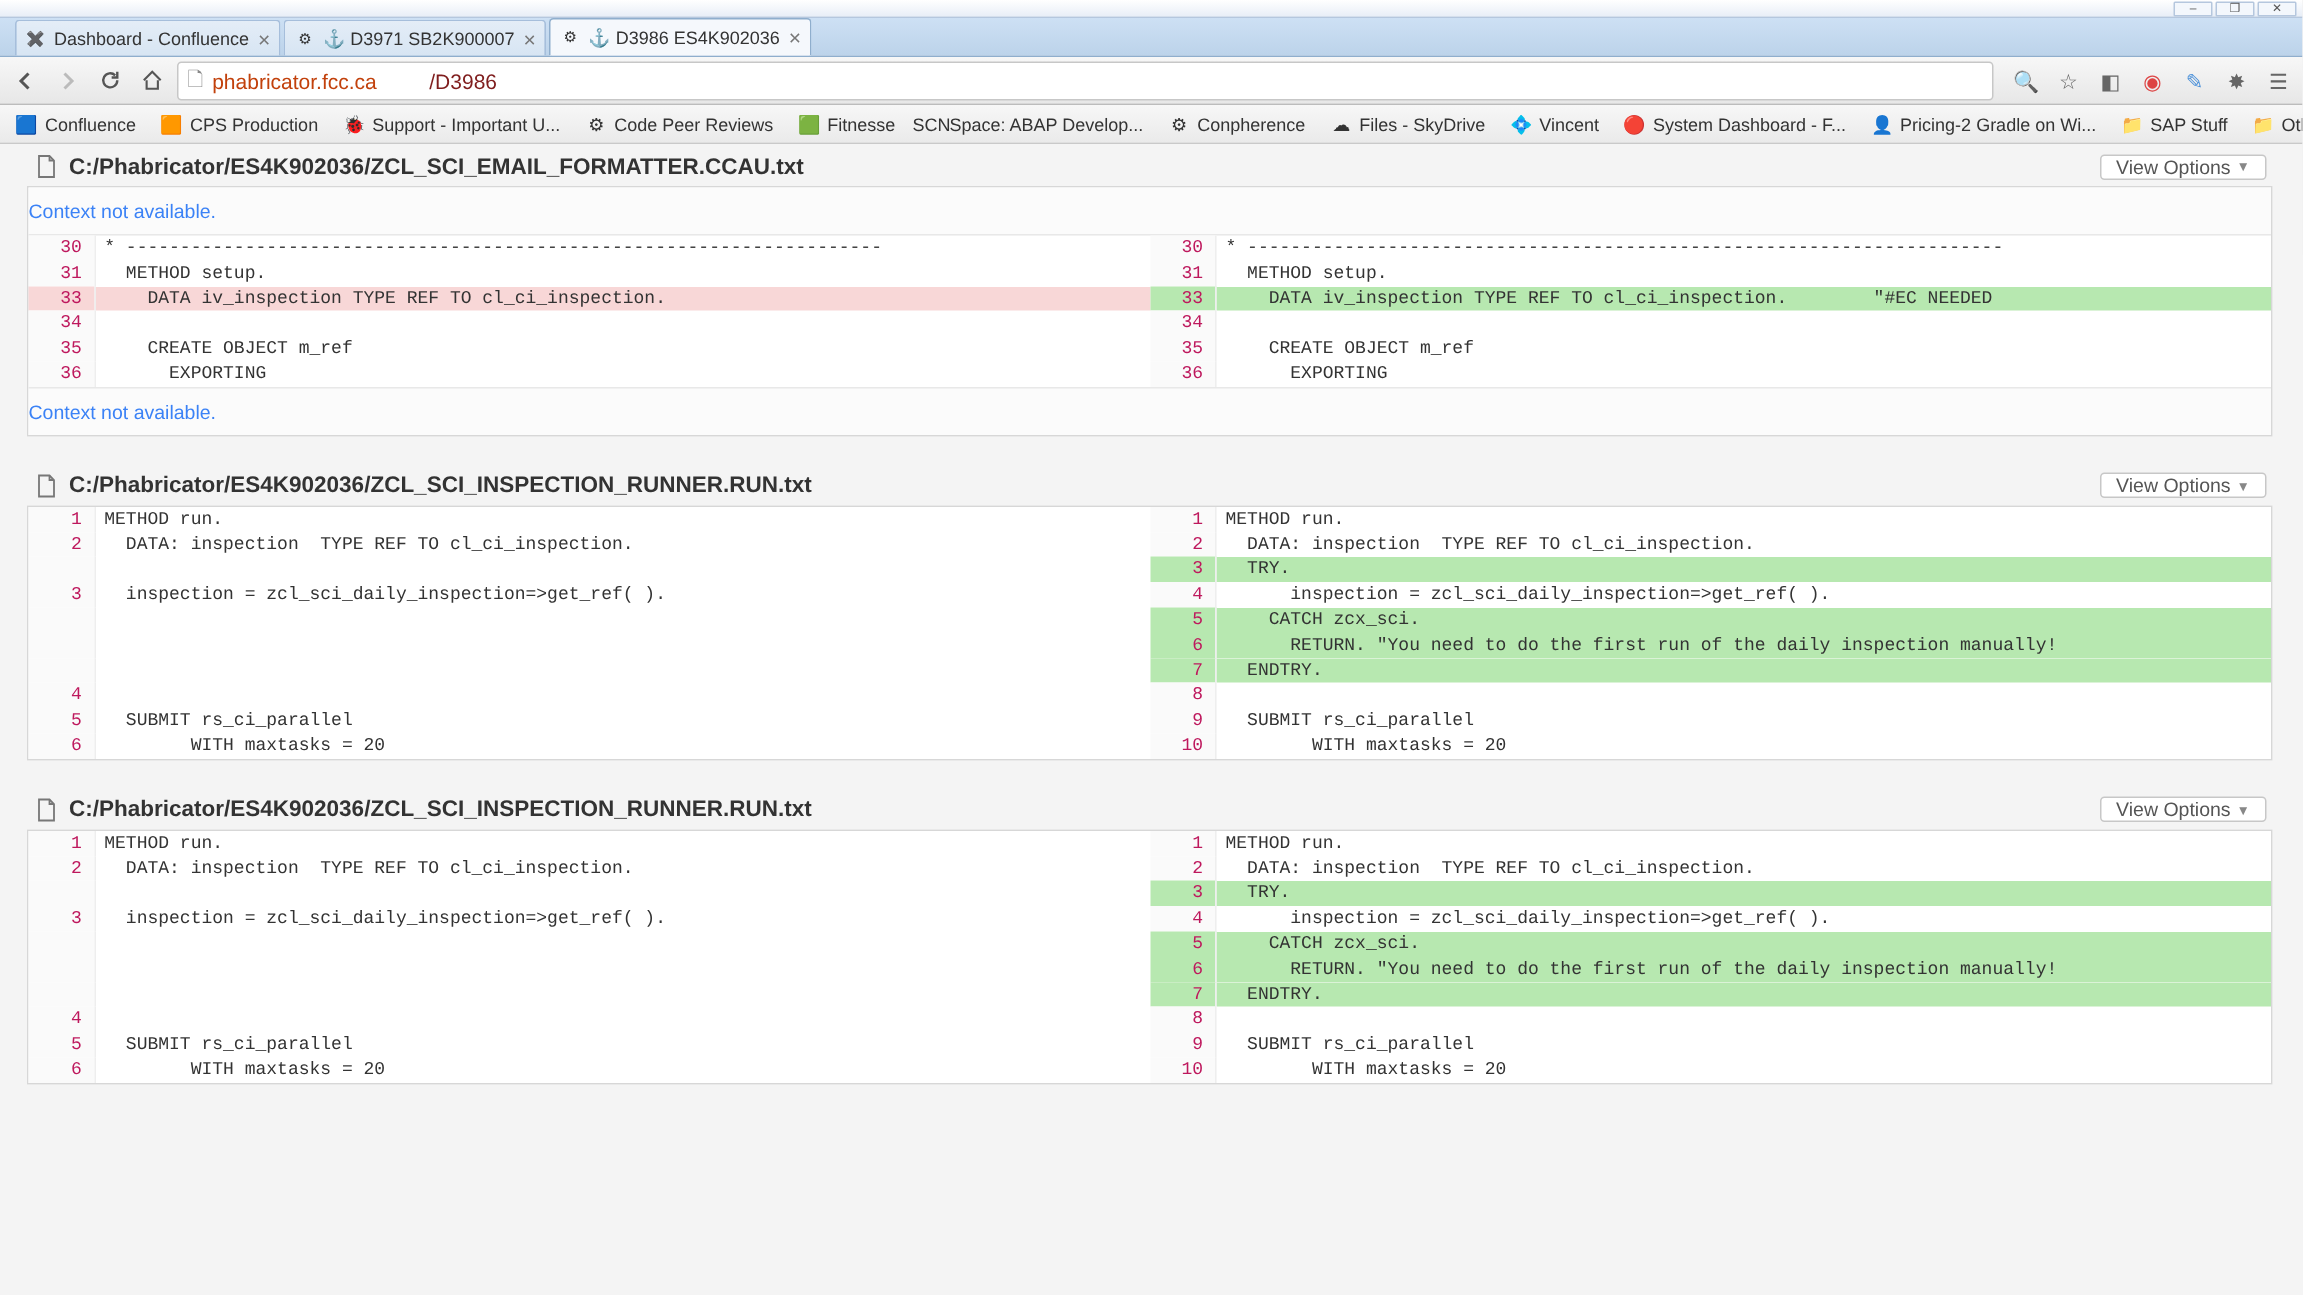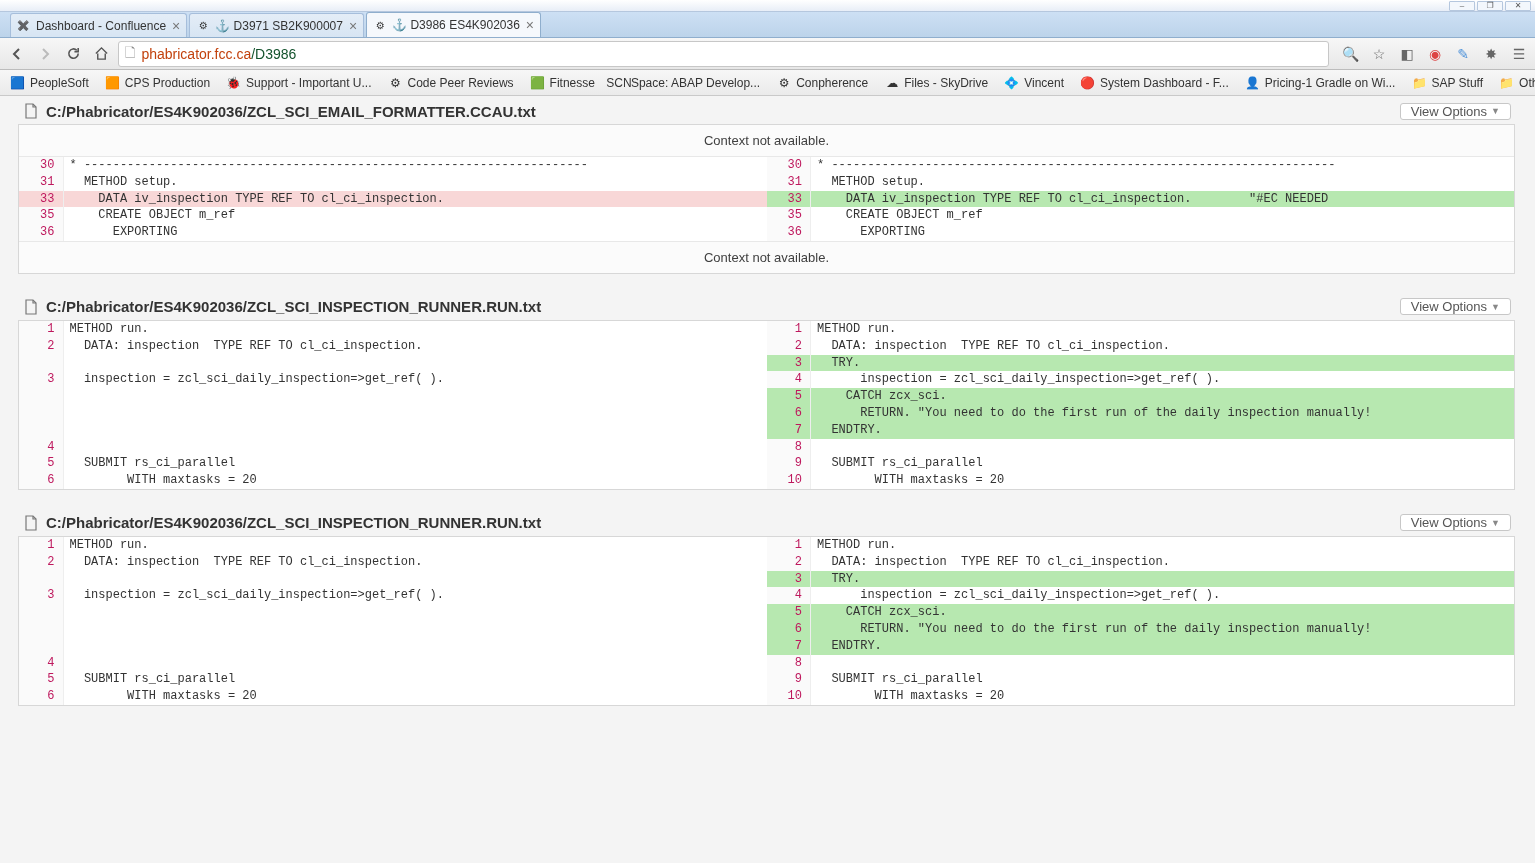--- a/index.html
+++ b/index.html
@@ -103,21 +103,21 @@
     border: 1px solid #c7c7c7;
     border-radius: 3px;
     display: flex;
     align-items: center;
     padding: 0 6px;
     font-size: 14px;
     color: #555;
   }
   .omnibox .secure { color: #888; margin-right: 6px; font-size: 13px; }
   .omnibox .url-host { color: #c2410c; }
-  .omnibox .url-path { color: #14532d; }
+  .omnibox .url-path { color: #7f1d1d; margin-left: 35px; }
   .toolbar-right { display: flex; gap: 8px; margin-left: 6px; }
   .tbicon { width: 20px; height: 20px; display: inline-flex; align-items: center; justify-content: center; font-size: 14px; color: #666; }
   
   .bookmarks-bar {
     height: 26px;
     background: linear-gradient(#f7f7f7, #eaeaea);
     border-bottom: 1px solid #c9c9c9;
     display: flex;
     align-items: center;
     padding: 0 4px;
@@ -176,23 +176,22 @@
     margin-right: 20px;
   }
   .view-options .caret { font-size: 9px; color: #888; }
   
   .diff-container {
     border: 1px solid #d7d7d7;
     background: #fff;
     margin-right: 20px;
   }
   .context-bar {
-    text-align: center;
     padding: 8px 0;
-    color: #404040;
+    color: #3b82f6;
     background: #fbfbfb;
     border-bottom: 1px solid #e8e8e8;
     font-size: 13px;
   }
   .context-bar.bottom { border-top: 1px solid #e8e8e8; border-bottom: none; }
   
   .diff-table {
     width: 100%;
     border-collapse: collapse;
     table-layout: fixed;
@@ -294,21 +293,21 @@
       <span class="tbicon" style="color:#d44">◉</span>
       <span class="tbicon" style="color:#4a90d9">✎</span>
       <span class="tbicon">✸</span>
       <span class="tbicon">☰</span>
     </div>
   </div>
 
   <div class="bookmarks-bar" id="bookmarks-bar">
   <div class="bm">
         <span class="bi">🟦</span>
-        <span>PeopleSoft</span>
+        <span>Confluence</span>
       </div>
       <div class="bm">
         <span class="bi">🟧</span>
         <span>CPS Production</span>
       </div>
       <div class="bm">
         <span class="bi">🐞</span>
         <span>Support - Important U...</span>
       </div>
       <div class="bm">
@@ -334,21 +333,21 @@
       <div class="bm">
         <span class="bi">💠</span>
         <span>Vincent</span>
       </div>
       <div class="bm">
         <span class="bi">🔴</span>
         <span>System Dashboard - F...</span>
       </div>
       <div class="bm">
         <span class="bi">👤</span>
-        <span>Pricing-1 Gradle on Wi...</span>
+        <span>Pricing-2 Gradle on Wi...</span>
       </div>
       <div class="bm">
         <span class="bi">📁</span>
         <span>SAP Stuff</span>
       </div>
       <div class="bm-spacer"></div>
       <div class="bm">
         <span class="bi">📁</span>
         <span>Other bookmarks</span>
       </div>
@@ -391,20 +390,26 @@
                 <td class="ln right">31</td>
                 <td class="code right">  METHOD setup.</td>
               </tr>
               <tr class="changed">
                 <td class="ln left">33</td>
                 <td class="code left">    DATA iv_inspection TYPE REF TO cl_ci_inspection.</td>
                 <td class="ln right">33</td>
                 <td class="code right">    DATA iv_inspection TYPE REF TO cl_ci_inspection.        "#EC NEEDED</td>
               </tr>
               <tr class="ctx">
+                <td class="ln left">34</td>
+                <td class="code left"></td>
+                <td class="ln right">34</td>
+                <td class="code right"></td>
+              </tr>
+              <tr class="ctx">
                 <td class="ln left">35</td>
                 <td class="code left">    CREATE OBJECT m_ref</td>
                 <td class="ln right">35</td>
                 <td class="code right">    CREATE OBJECT m_ref</td>
               </tr>
               <tr class="ctx">
                 <td class="ln left">36</td>
                 <td class="code left">      EXPORTING</td>
                 <td class="ln right">36</td>
                 <td class="code right">      EXPORTING</td>

